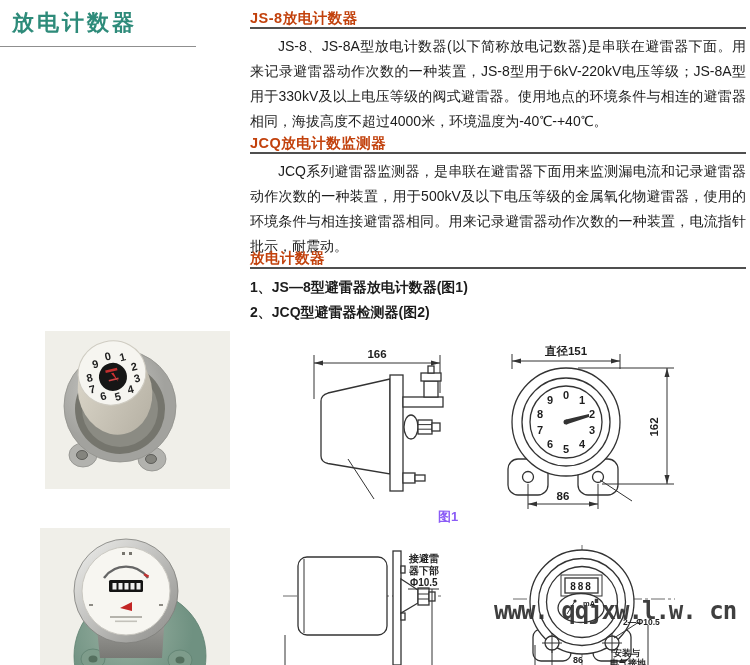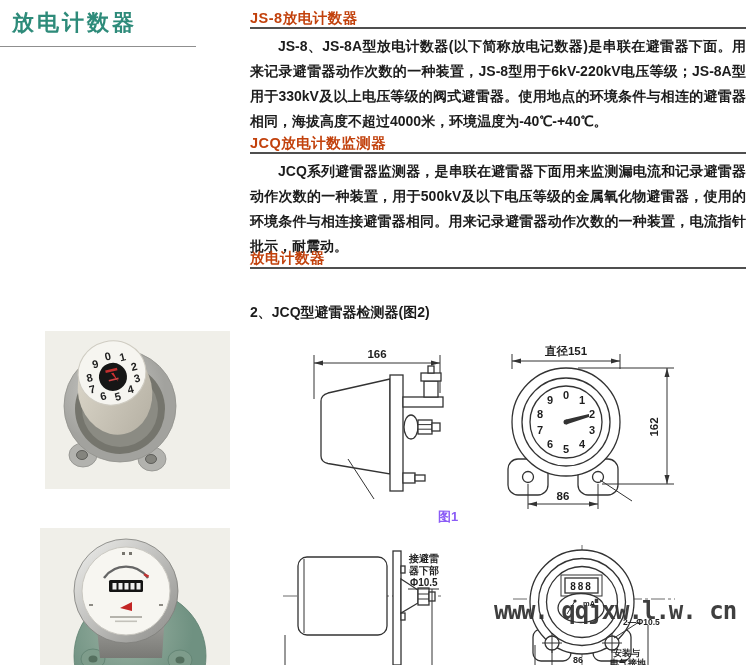--- a/index.html
+++ b/index.html
@@ -3,21 +3,21 @@
 <meta charset="utf-8">
 <style>
   html,body{margin:0;padding:0;background:#fff;}
   .page{position:relative;width:750px;height:665px;background:#ffffff;overflow:hidden;
         font-family:"Liberation Sans",sans-serif;border-radius:22px;}
   .page-title{position:absolute;left:12px;top:8px;font-size:22px;font-weight:bold;
         color:#2e8b7a;letter-spacing:3px;}
   .title-rule{position:absolute;left:0;top:46px;width:196px;height:1px;background:#8f8f8f;}
   .h2{position:absolute;left:250px;font-size:14.5px;font-weight:bold;color:#c2410c;letter-spacing:0.5px;}
   .rule{position:absolute;left:250px;width:496px;height:2px;background:#4f4f4f;}
-  .para{position:absolute;left:250px;width:496px;font-size:14px;font-weight:bold;color:#1c1c1c;
+  .para{position:absolute;left:250px;width:496px;font-size:14px;font-weight:normal;color:#1c1c1c;
         line-height:25px;text-align:justify;text-indent:2em;}
   .list-item{position:absolute;left:250px;font-size:14px;font-weight:bold;color:#1c1c1c;}
   .photo{position:absolute;background:#f0efe9;overflow:hidden;}
   .photo1{left:45px;top:331px;width:185px;height:158px;}
   .photo2{left:40px;top:528px;width:190px;height:137px;}
   .fig{position:absolute;}
   .fig-caption{position:absolute;left:438px;top:508px;font-size:13px;font-weight:bold;color:#8b5cf6;}
   .watermark{position:absolute;left:494px;top:597px;width:256px;white-space:nowrap;z-index:50;
         font-family:"DejaVu Sans Mono",monospace;font-weight:bold;font-size:24px;
         color:#2f2f2f;letter-spacing:-1px;opacity:0.92;}
@@ -132,20 +132,21 @@
   <div class="h2" style="top:9px">JS-8放电计数器</div>
   <div class="rule" style="top:27px"></div>
   <div class="para" style="top:34px">JS-8、JS-8A型放电计数器(以下简称放电记数器)是串联在避雷器下面。用来记录避雷器动作次数的一种装置，JS-8型用于6kV-220kV电压等级；JS-8A型用于330kV及以上电压等级的阀式避雷器。使用地点的环境条件与相连的避雷器相同，海拔高度不超过4000米，环境温度为-40℃-+40℃。</div>
 
   <div class="h2" style="top:134px">JCQ放电计数监测器</div>
   <div class="rule" style="top:152px"></div>
   <div class="para" style="top:159px">JCQ系列避雷器监测器，是串联在避雷器下面用来监测漏电流和记录避雷器动作次数的一种装置，用于500kV及以下电压等级的金属氧化物避雷器，使用的环境条件与相连接避雷器相同。用来记录避雷器动作次数的一种装置，电流指针批示，耐震动。</div>
 
   <div class="h2" style="top:249px">放电计数器</div>
   <div class="rule" style="top:267px"></div>
+  <div class="list-item" style="top:279px">1、JS—8型避雷器放电计数器(图1)</div>
   <div class="list-item" style="top:304px">2、JCQ型避雷器检测器(图2)</div>
 
   <div class="fig" style="left:300px;top:341px">
     <svg width="180" height="182" viewBox="0 0 180 182">
       <g>
         <line class="ln" x1="14" y1="14" x2="14" y2="58"></line>
         <line class="ln" x1="140" y1="14" x2="140" y2="52"></line>
         <line class="ln" x1="14" y1="22" x2="140" y2="22"></line>
         <polygon class="arr" points="14,22 23,19.5 23,24.5"></polygon>
         <polygon class="arr" points="140,22 131,19.5 131,24.5"></polygon>

